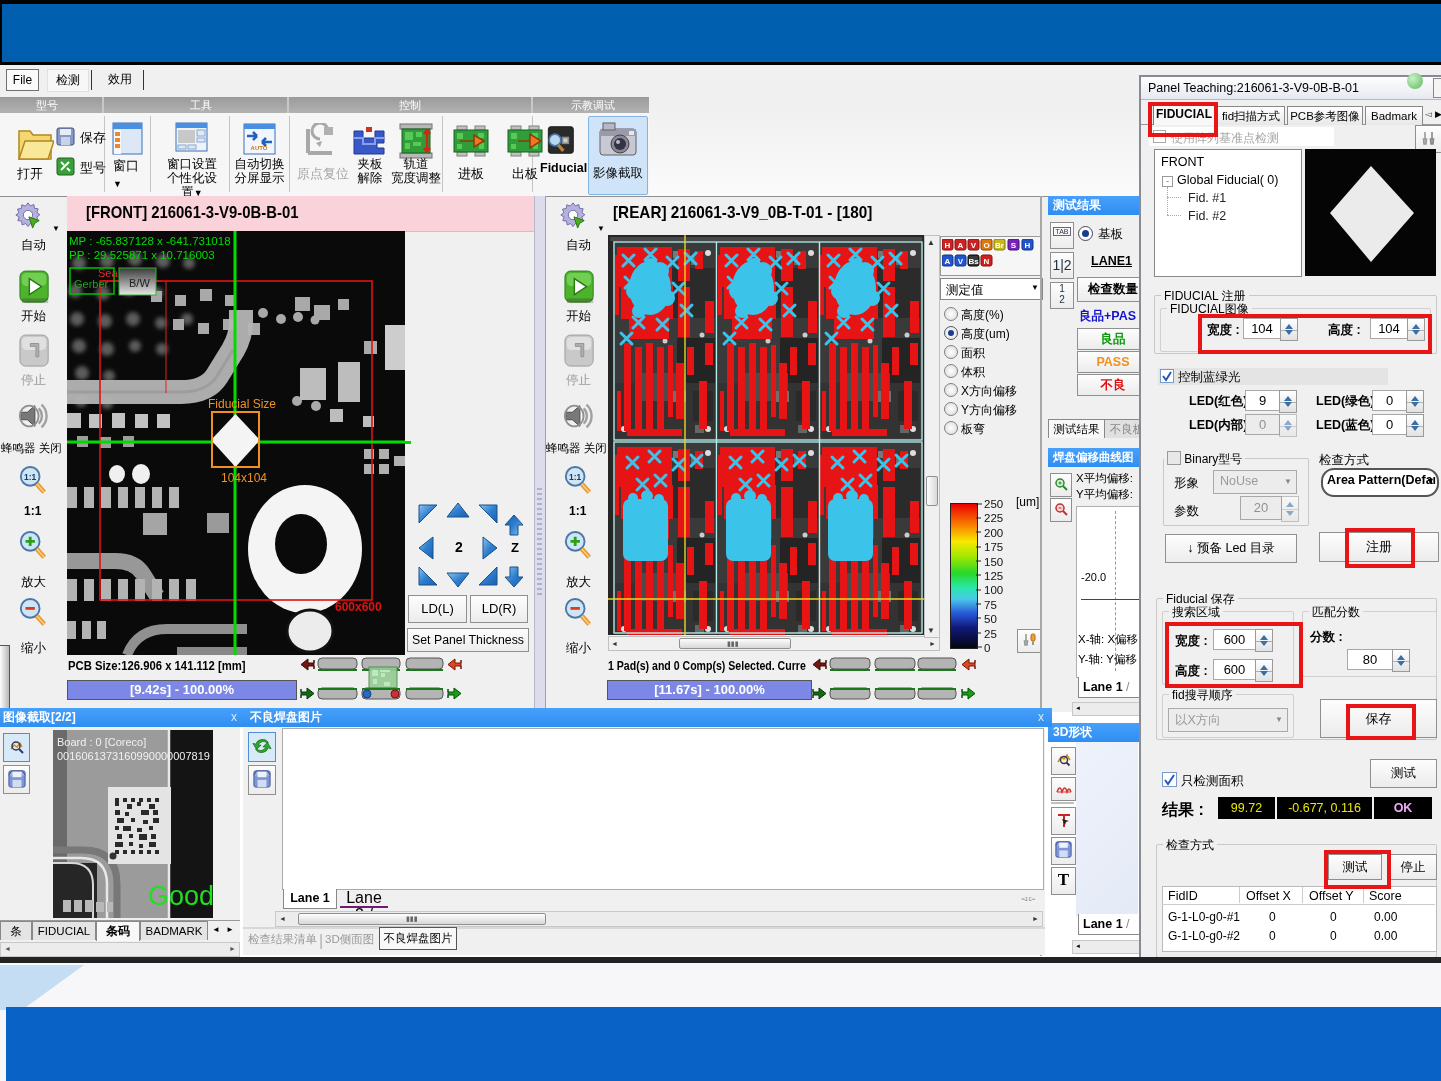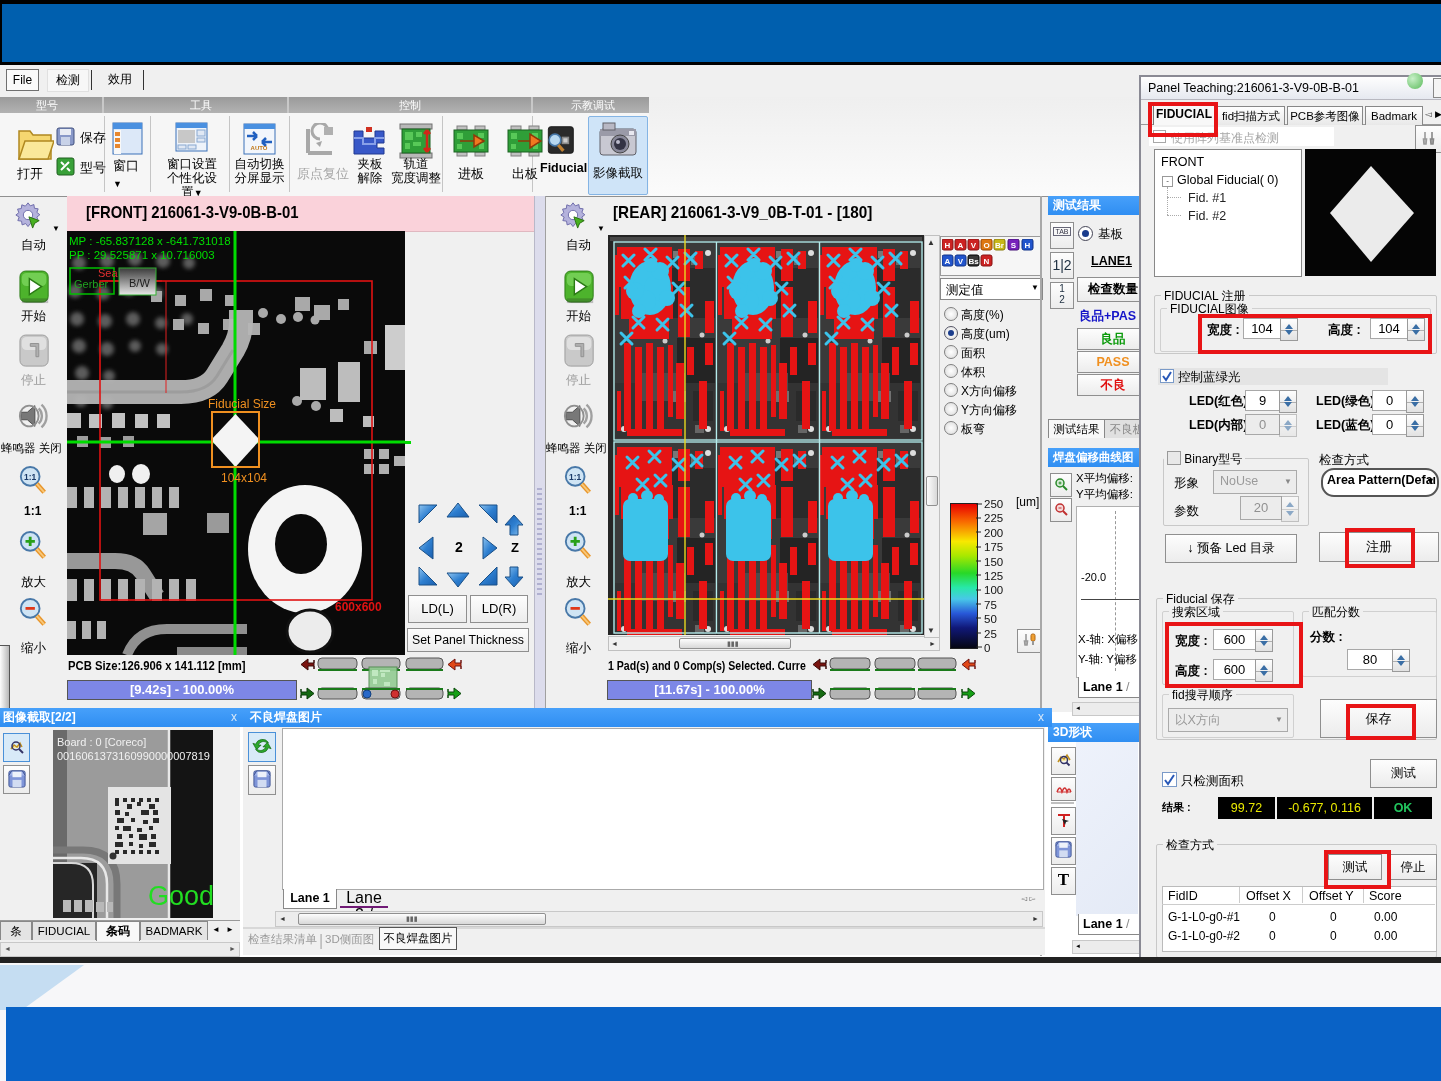--- a/index.html
+++ b/index.html
@@ -1079,24 +1079,24 @@
     </div>
 <div class="btn" style="left:179px;top:622px;width:115px;height:37px;font-size:13px;line-height:37px">保存</div>
 <div class="redbox" style="left:205px;top:627px;width:62px;height:28px"></div>
 
 <div class="abs" style="left:21px;top:695px;width:13px;height:13px;background:#fff;border:1px solid #7a9ac8"></div>
 <svg class="abs" style="left:22px;top:696px" width="13" height="13">
       <path d="M2 7 l3 4 6 -9" stroke="#2858b8" stroke-width="2" fill="none"></path>
     </svg>
 <span class="abs" style="left:40px;top:696px;font-size:12.5px">只检测面积</span>
 <div class="btn" style="left:229px;top:682px;width:65px;height:27px;font-size:12.5px;line-height:27px">测试</div>
-<span class="abs b" style="left:21px;top:723px;font-size:11px">结果 :</span>
+<span class="abs b" style="left:21px;top:723px;font-size:16px">结果 :</span>
 <div class="abs" style="left:77px;top:720px;width:57px;height:22px;background:#000;color:#e8e800;font-size:12.5px;text-align:center;line-height:22px">99.72</div>
 <div class="abs" style="left:136px;top:720px;width:95px;height:22px;background:#000;color:#e8e800;font-size:12.5px;text-align:center;line-height:22px">-0.677, 0.116</div>
-<div class="abs" style="left:233px;top:720px;width:58px;height:22px;background:#000;color:#22c55e;font-size:12.5px;text-align:center;line-height:22px;font-weight:bold">OK</div>
+<div class="abs" style="left:233px;top:720px;width:58px;height:22px;background:#000;color:#f0abfc;font-size:12.5px;text-align:center;line-height:22px;font-weight:bold">OK</div>
 
 <div class="gb" style="left:15px;top:767px;width:279px;height:112px">
       <span>检查方式</span>
     </div>
 <div class="btn" style="left:187px;top:777px;width:52px;height:24px;font-size:12.5px;line-height:24px">测试</div>
 <div class="redbox" style="left:183px;top:773px;width:59px;height:31px"></div>
 <div class="btn" style="left:248px;top:777px;width:46px;height:24px;font-size:12.5px;line-height:24px">停止</div>
 <div class="abs" style="left:21px;top:809px;width:273px;height:64px;background:#fff;border:1px solid #bbb"></div>
 <div class="abs" style="left:21px;top:827px;width:273px;height:1px;background:#ccc"></div>
 <span class="abs" style="left:27px;top:812px;font-size:12.5px">FidID</span>

